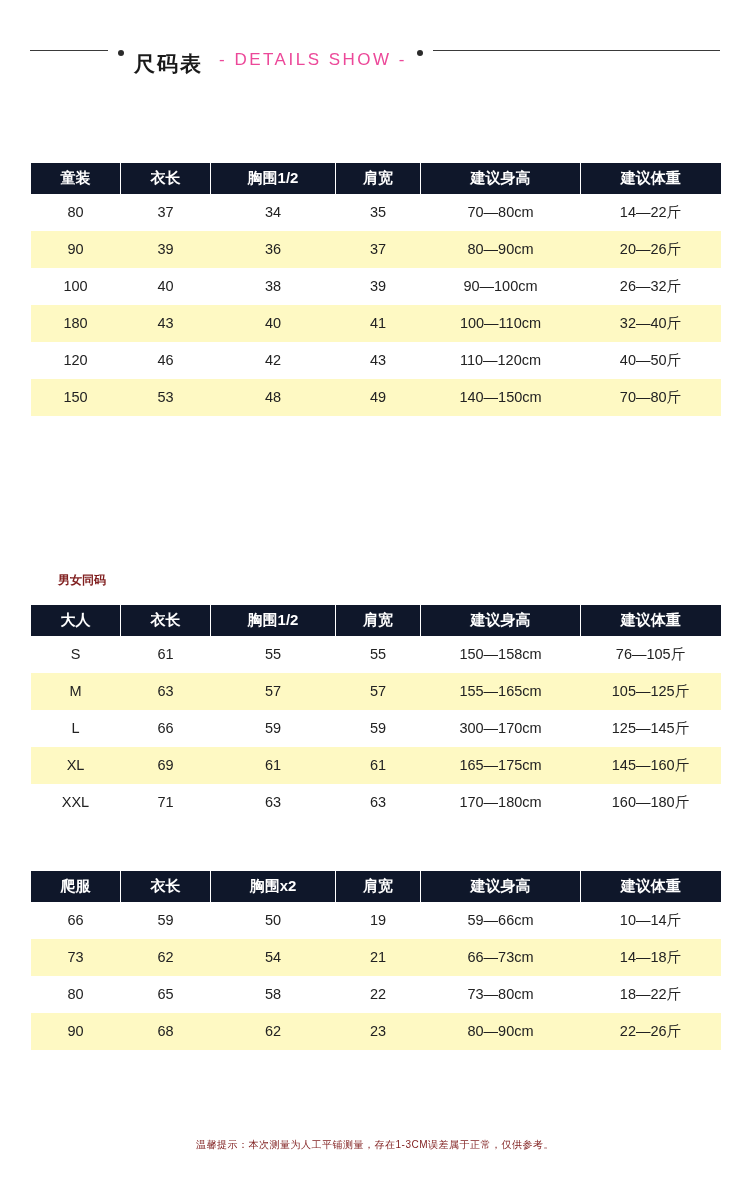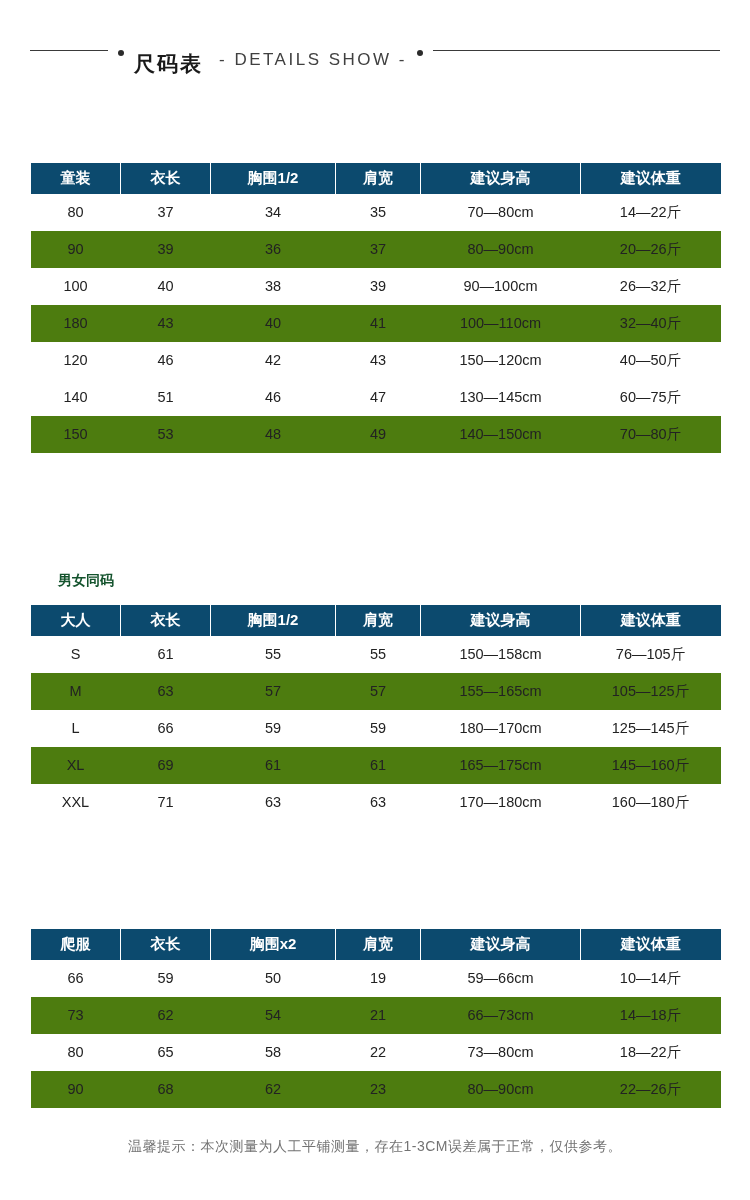--- a/index.html
+++ b/index.html
@@ -45,21 +45,21 @@
   .header-cn {
     font-size: 21px;
     font-weight: bold;
     letter-spacing: 2px;
     color: #1a1a1a;
     white-space: nowrap;
   }
   .header-en {
     font-size: 17px;
     letter-spacing: 2.5px;
-    color: #404040;
+    color: #ec4899;
     white-space: nowrap;
     margin-left: 16px;
   }
   .header-left-rule {
     max-width: 78px;
   }
 
   
   .table-wrap {
     position: absolute;
@@ -75,61 +75,61 @@
   table.size-table td {
     text-align: center;
     font-size: 14.5px;
     color: #222;
     height: 36px;
     padding: 0;
     font-weight: normal;
     border: 1px solid transparent;
   }
   table.size-table thead th {
-    background: #0c4a6e;
+    background: #0f172a;
     color: #ffffff;
     font-weight: bold;
     font-size: 15px;
     height: 30px;
     border-right: 1px solid #ffffff;
   }
   table.size-table thead th:last-child {
     border-right: none;
   }
   table.size-table tbody tr.odd td {
     background: #ffffff;
   }
   table.size-table tbody tr.even td {
-    background: #4d7c0f;
+    background: #fef9c3;
   }
 
   
   col.c0 { width: 90px; }
   col.c1 { width: 90px; }
   col.c2 { width: 125px; }
   col.c3 { width: 85px; }
   col.c4 { width: 160px; }
   col.c5 { width: 140px; }
 
   .section-note {
     position: absolute;
     left: 58px;
-    font-size: 14px;
-    color: #14532d;
+    font-size: 12px;
+    color: #7f1d1d;
     font-weight: bold;
   }
 
   .footer-note {
     position: absolute;
     left: 0;
     right: 0;
     top: 1138px;
     text-align: center;
-    font-size: 14px;
-    color: #737373;
+    font-size: 10px;
+    color: #7f1d1d;
     letter-spacing: 0.5px;
   }
 </style>
 </head>
 <body>
 
 <div class="header">
   <div class="header-inner">
     <div class="rule header-left-rule"></div>
     <div class="dot"></div>
@@ -191,30 +191,22 @@
         <td>40</td>
         <td>41</td>
         <td>100—110cm</td>
         <td>32—40斤</td>
       </tr>
       <tr class="odd">
         <td>120</td>
         <td>46</td>
         <td>42</td>
         <td>43</td>
-        <td>150—120cm</td>
+        <td>110—120cm</td>
         <td>40—50斤</td>
-      </tr>
-      <tr class="odd">
-        <td>140</td>
-        <td>51</td>
-        <td>46</td>
-        <td>47</td>
-        <td>130—145cm</td>
-        <td>60—75斤</td>
       </tr>
       <tr class="even">
         <td>150</td>
         <td>53</td>
         <td>48</td>
         <td>49</td>
         <td>140—150cm</td>
         <td>70—80斤</td>
       </tr>
     </tbody>
@@ -258,21 +250,21 @@
         <td>57</td>
         <td>57</td>
         <td>155—165cm</td>
         <td>105—125斤</td>
       </tr>
       <tr class="odd">
         <td>L</td>
         <td>66</td>
         <td>59</td>
         <td>59</td>
-        <td>180—170cm</td>
+        <td>300—170cm</td>
         <td>125—145斤</td>
       </tr>
       <tr class="even">
         <td>XL</td>
         <td>69</td>
         <td>61</td>
         <td>61</td>
         <td>165—175cm</td>
         <td>145—160斤</td>
       </tr>
@@ -281,21 +273,21 @@
         <td>71</td>
         <td>63</td>
         <td>63</td>
         <td>170—180cm</td>
         <td>160—180斤</td>
       </tr>
     </tbody>
   </table>
 </div>
 
-<div class="table-wrap" style="top:928px;">
+<div class="table-wrap" style="top:870px;">
   <table class="size-table">
     <colgroup>
       <col class="c0">
         <col class="c1">
         <col class="c2">
         <col class="c3">
         <col class="c4">
         <col class="c5">
     </colgroup>
     <thead>

